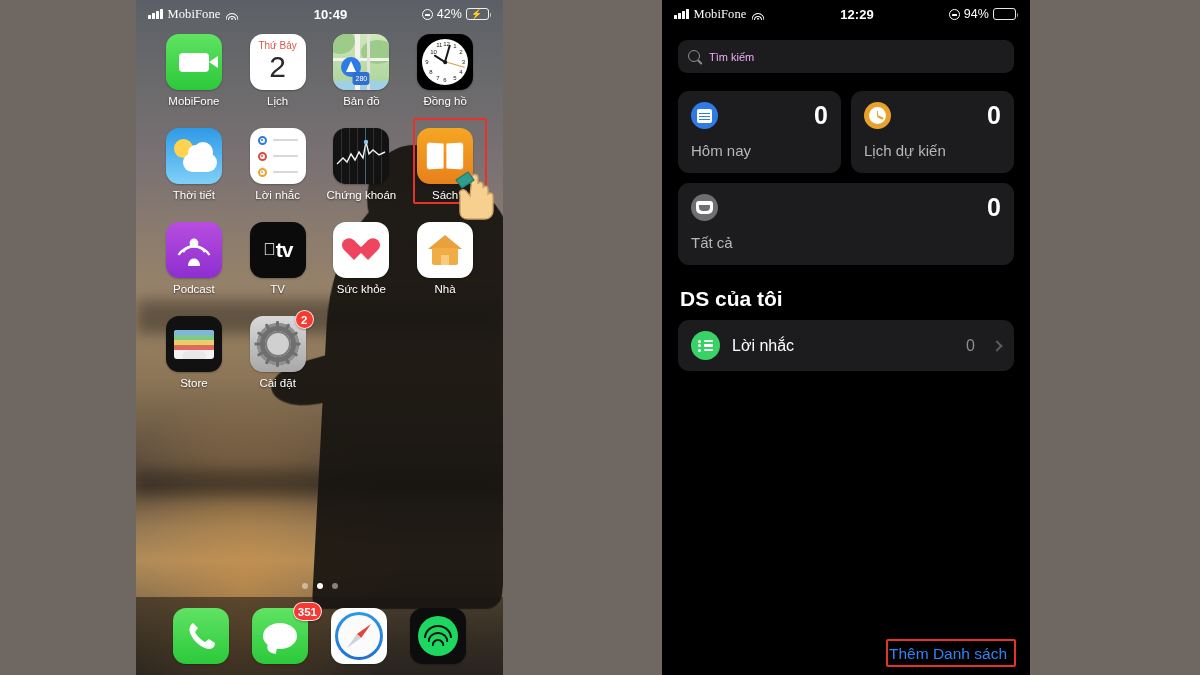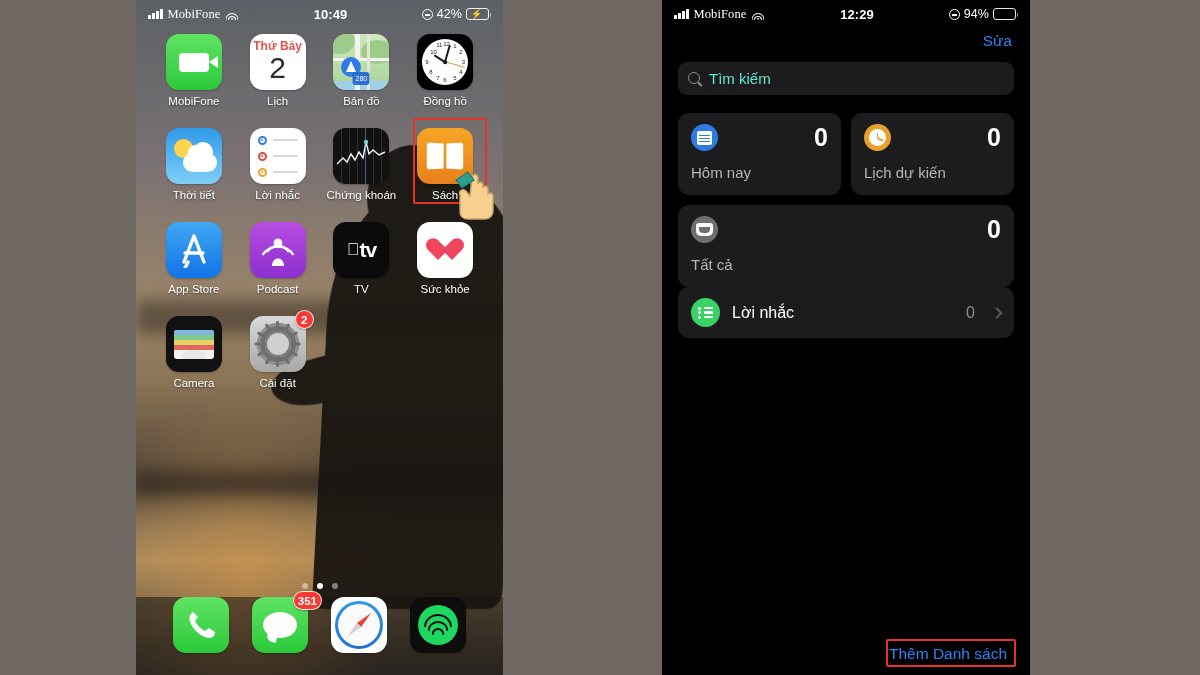--- a/index.html
+++ b/index.html
@@ -123,21 +123,21 @@
 
   
   .ic-facetime { background: linear-gradient(#5fe363, #2cc93b); display: flex; align-items: center; justify-content: center; }
   .cam-glyph { width: 30px; height: 19px; background: #fff; border-radius: 4px; position: relative; }
   .cam-glyph:after {
     content: ""; position: absolute; right: -9px; top: 3px;
     border-top: 6.5px solid transparent; border-bottom: 6.5px solid transparent;
     border-right: 9px solid #fff;
   }
   .ic-calendar { background: #fff; display: flex; flex-direction: column; align-items: center; justify-content: center; }
-  .cal-dow { font-size: 12px; color: #e2564a; font-weight: 700; line-height: 1; }
+  .cal-dow { font-size: 10px; color: #e2564a; font-weight: 400; line-height: 1; }
   .cal-day { font-size: 30px; color: #2b2b2b; line-height: 1.05; font-weight: 300; }
   .ic-camera { background: linear-gradient(#6f6f6f, #3b3b3b); display: flex; align-items: center; justify-content: center; }
   .camera-body { width: 40px; height: 27px; background: #2b2b2b; border-radius: 5px; position: relative; }
   .camera-body:before {
     content: ""; position: absolute; left: 12px; top: -5px; width: 16px; height: 6px;
     background: #2b2b2b; border-radius: 3px 3px 0 0;
   }
   .camera-lens {
     position: absolute; left: 50%; top: 50%; transform: translate(-50%,-50%);
     width: 15px; height: 15px; border: 2px solid #d8d8d8; border-radius: 50%;
@@ -247,21 +247,21 @@
     position: absolute; left: 0; right: 0; bottom: 86px;
     display: flex; justify-content: center; gap: 9px;
   }
   .pagedots i { width: 6px; height: 6px; border-radius: 50%; background: rgba(255,255,255,0.45); }
   .pagedots i.on { background: #fff; }
 
   
   .dock {
     position: absolute; left: 0; right: 0; bottom: 0; height: 78px;
     background: rgba(25,22,19,0.55);
-    display: flex; justify-content: space-evenly;
+    display: flex; align-items: center; justify-content: space-evenly;
     padding: 0 22px;
   }
   .ic-phone { background: linear-gradient(#5fe363, #2cc93b); display: flex; align-items: center; justify-content: center; }
   .ic-msg { background: linear-gradient(#5fe363, #2cc93b); display: flex; align-items: center; justify-content: center; }
   .bubble { width: 34px; height: 26px; background: #fff; border-radius: 50%; position: relative; }
   .bubble:after {
     content: ""; position: absolute; left: 4px; bottom: -4px; width: 10px; height: 10px;
     background: #fff; border-radius: 0 0 0 60%; transform: rotate(14deg);
   }
   .ic-safari { background: #fff; display: flex; align-items: center; justify-content: center; }
@@ -292,21 +292,21 @@
   .phone-right {
     position: absolute; left: 662px; top: 0; width: 368px; height: 675px;
     background: #000; overflow: hidden;
   }
   .nav-row { display: flex; justify-content: flex-end; padding: 4px 18px 0; }
   .edit-btn { color: #2f84f5; font-size: 15.5px; }
   .searchbar {
     margin: 12px 16px 0; height: 33px; background: #1c1c1e; border-radius: 9px;
     display: flex; align-items: center; gap: 7px; padding: 0 10px;
   }
-  .search-ph { color: #5eead4; font-size: 15px; }
+  .search-ph { color: #f0abfc; font-size: 11px; }
   .mag { width: 14px; height: 14px; position: relative; flex: none; }
   .mag:before {
     content: ""; position: absolute; left: 0; top: 0; width: 10px; height: 10px;
     border: 1.7px solid #8c8c90; border-radius: 50%;
   }
   .mag:after {
     content: ""; position: absolute; right: 0; bottom: 0.5px; width: 5.5px; height: 1.7px;
     background: #8c8c90; transform: rotate(45deg); border-radius: 1px;
   }
 
@@ -510,30 +510,20 @@
         <div class="icon ic-books">
           <div class="book">
               <div class="book-pg l"></div>
               <div class="book-pg r"></div>
             </div>
         </div>
       </div>
       <div class="applabel">Sách</div>
     </div>
 
-    <div class="app">
-      <div class="icon-wrap">
-        <div class="icon ic-appstore">
-          <svg width="38" height="36" viewBox="0 0 38 36">
-            <path d="M19 4 L29 30 M19 4 L9 30 M10 21 L28 21 M13 30 L10 36" stroke="#fff" stroke-width="3.4" fill="none" stroke-linecap="round"></path>
-          </svg>
-        </div>
-      </div>
-      <div class="applabel">App Store</div>
-    </div>
 
     <div class="app">
       <div class="icon-wrap">
         <div class="icon ic-podcast">
           <svg width="40" height="40" viewBox="0 0 40 40">
             <circle cx="20" cy="13" r="4.4" fill="#fff"></circle>
             <path d="M14 36 C14 26 26 26 26 36 Z" fill="#fff"></path>
             <path d="M9 22 A13 13 0 0 1 31 22" stroke="#fff" stroke-width="2.4" fill="none"></path>
             <path d="M4.5 25 A18.5 18.5 0 0 1 35.5 25" stroke="#fff" stroke-width="2.2" fill="none"></path>
           </svg>
@@ -554,34 +544,47 @@
 
     <div class="app">
       <div class="icon-wrap">
         <div class="icon ic-health">
             <div class="heart"></div>
           </div>
       </div>
       <div class="applabel">Sức khỏe</div>
     </div>
 
+    <div class="app">
+      <div class="icon-wrap">
+        <div class="icon ic-home">
+          <div class="house">
+              <div class="house-roof"></div>
+              <div class="house-body">
+                <div class="house-door"></div>
+              </div>
+            </div>
+        </div>
+      </div>
+      <div class="applabel">Nhà</div>
+    </div>
 
     <div class="app">
       <div class="icon-wrap">
         <div class="icon ic-wallet">
           <div class="wallet-card">
             <span class="wc-stripe" style="top:0;background:#7fb5de"></span>
             <span class="wc-stripe" style="top:5px;background:#7fc98a"></span>
             <span class="wc-stripe" style="top:10px;background:#e8cf6a"></span>
             <span class="wc-stripe" style="top:15px;background:#e0685f"></span>
             <span style="position:absolute;left:8px;bottom:-3px;width:24px;height:12px;background:#e8e8e8;border-radius:50%"></span>
           </div>
         </div>
       </div>
-      <div class="applabel">Camera</div>
+      <div class="applabel">Store</div>
     </div>
 
     <div class="app">
       <div class="icon-wrap">
         <div class="icon ic-settings">
           <div class="gear">
             <div class="gear-teeth">
               <i style="transform:rotate(0deg)"></i>
                 <i style="transform:rotate(30deg)"></i>
               <i style="transform:rotate(60deg)"></i>
@@ -674,23 +677,20 @@
         </span>
     </div>
     <div class="sb-center">12:29</div>
     <div class="sb-right">
       <span class="lockicon"></span>
       <span>94%</span>
       <span class="battery plain"><span class="fill" style="width:94%"></span></span>
     </div>
   </div>
 
-  <div class="nav-row">
-    <span class="edit-btn">Sửa</span>
-  </div>
 
   <div class="searchbar">
     <span class="mag"></span>
     <span class="search-ph">Tìm kiếm</span>
   </div>
 
   <div class="smart-grid">
     <div class="smart-card">
       <div class="sc-top">
         <span class="sc-icon blue">
@@ -718,20 +718,21 @@
       <div class="sc-top">
         <span class="sc-icon gray">
             <span class="tray-mini"></span>
           </span>
         <span class="sc-count">0</span>
       </div>
       <div class="sc-label">Tất cả</div>
     </div>
   </div>
 
+  <div class="section-title">DS của tôi</div>
 
   <div class="list-card">
     <div class="list-row">
       <span class="lr-icon">
         <span class="lr-glyph">
           <i style="top:0"></i>
             <b style="top:0.4px"></b>
           <i style="top:4.5px"></i>
             <b style="top:4.9px"></b>
           <i style="top:9px"></i>

